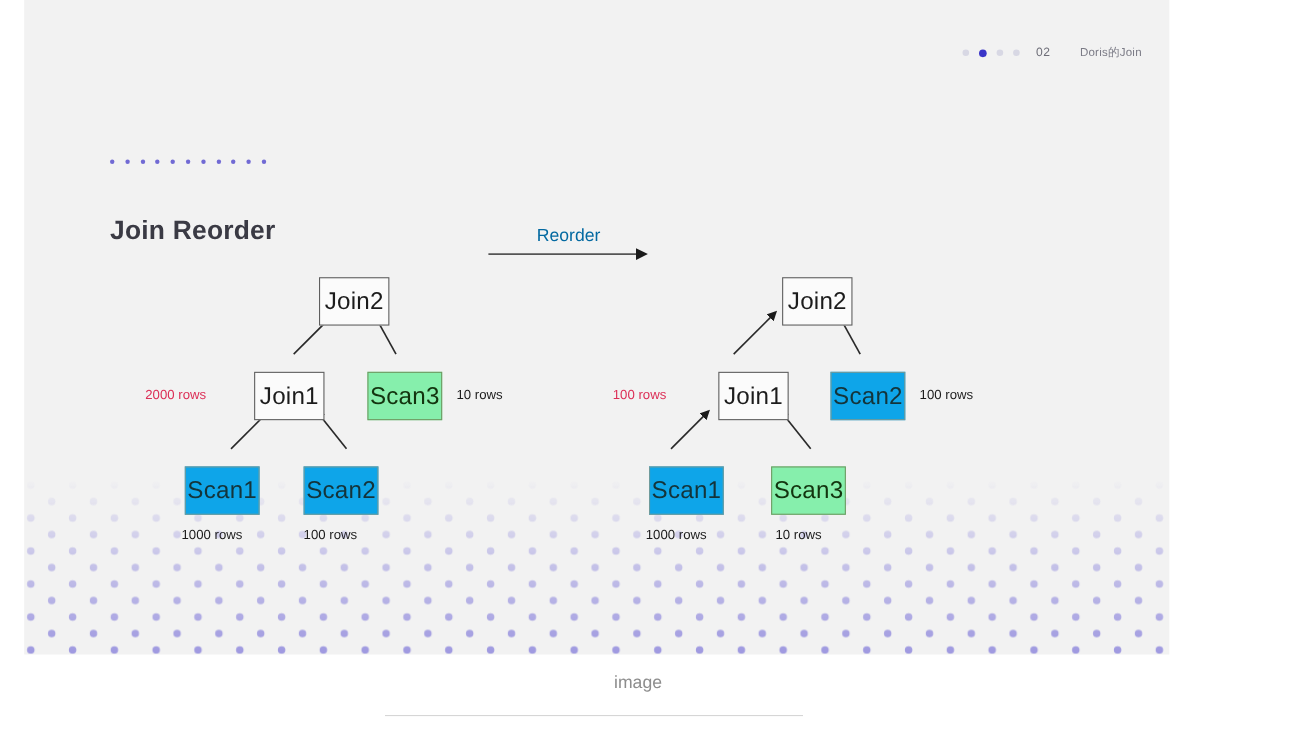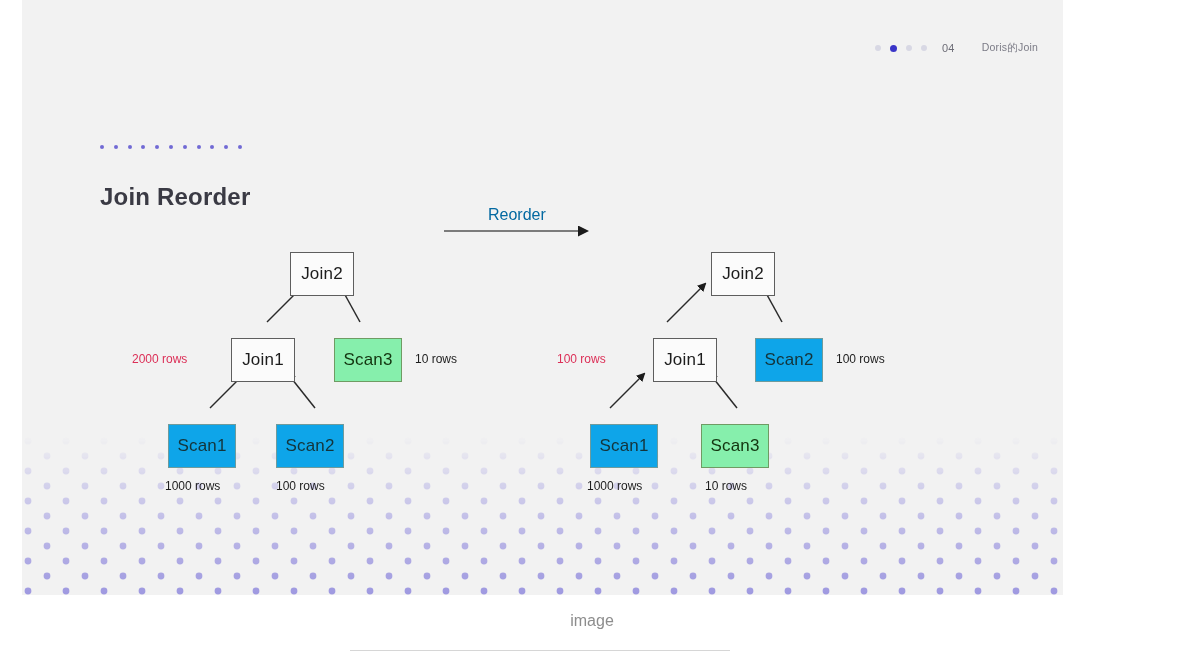--- a/index.html
+++ b/index.html
@@ -107,21 +107,21 @@
     display: block;
     width: 4px;
     height: 4px;
     border-radius: 50%;
     background: #5a52cf;
     opacity: .85;
   }
   .slide-title {
     position: absolute;
     left: 78px;
-    top: 183px;
+    top: 196px;
     font-size: 24px;
     font-weight: bold;
     color: #3a3a44;
     letter-spacing: .2px;
   }
 
   
   .diagram {
     position: absolute;
     left: 0;
@@ -129,21 +129,21 @@
     width: 1041px;
     height: 595px;
   }
 
   .node {
     position: absolute;
     box-sizing: border-box;
     display: flex;
     align-items: center;
     justify-content: center;
-    font-size: 17px;
+    font-size: 22px;
     color: #1c1c1c;
     letter-spacing: .2px;
   }
   .node.join {
     background: #fbfbfb;
     border: 1.6px solid #5e5e5e;
   }
   .node.scan-cyan {
     background: #0ea5e9;
     border: 1.6px solid #6f9b9c;
@@ -174,21 +174,20 @@
 
   
   .caption {
     position: absolute;
     left: 0;
     top: 612px;
     width: 1160px;
     text-align: center;
     font-size: 16px;
     color: #8d8d8d;
-    padding-left: 12px;
   }
   .bottom-rule {
     position: absolute;
     left: 350px;
     top: 650px;
     width: 380px;
     height: 1px;
     background: #d6d6d6;
   }
 </style>
@@ -216,21 +215,21 @@
       </defs>
       <rect x="0" y="0" width="1041" height="160" fill="url(#dotpat)" mask="url(#dotmask)" opacity="0.75"></rect>
     </svg>
 
 
     <div class="pager">
       <span class="pdot"></span>
       <span class="pdot active"></span>
       <span class="pdot"></span>
       <span class="pdot"></span>
-      <span class="pnum">04</span>
+      <span class="pnum">02</span>
       <span class="ptitle">Doris的Join</span>
     </div>
 
     <div class="title-dots">
       <i></i>
         <i></i>
         <i></i>
         <i></i>
         <i></i>
         <i></i>

